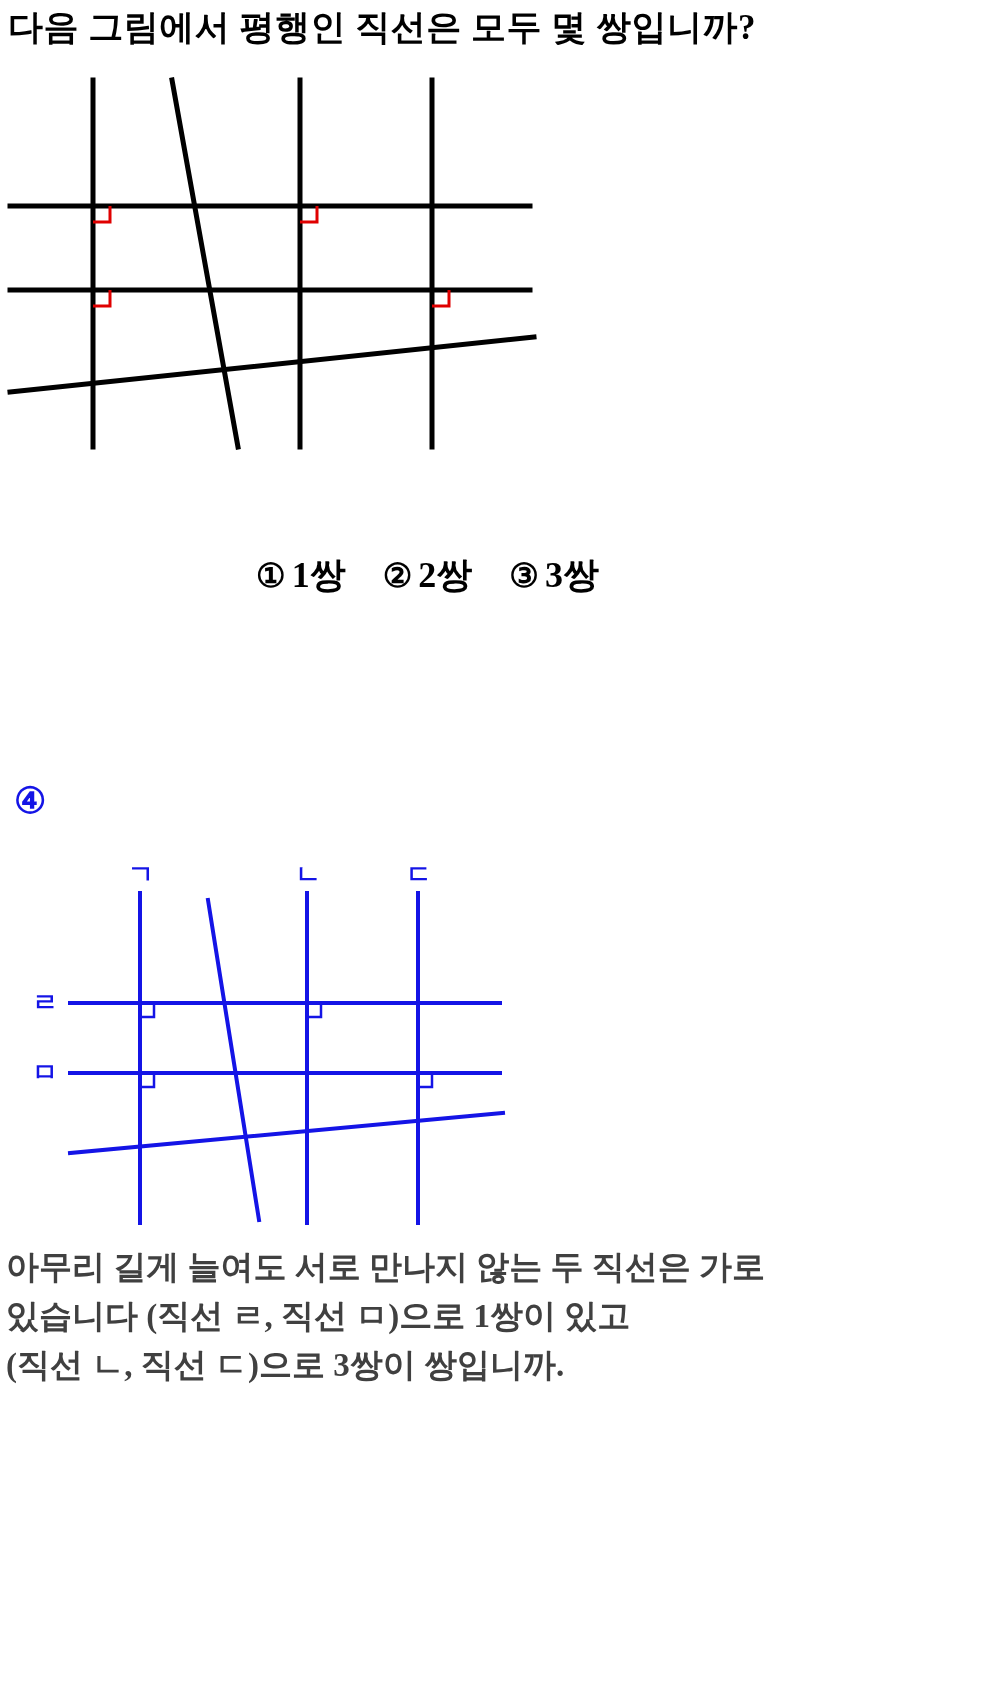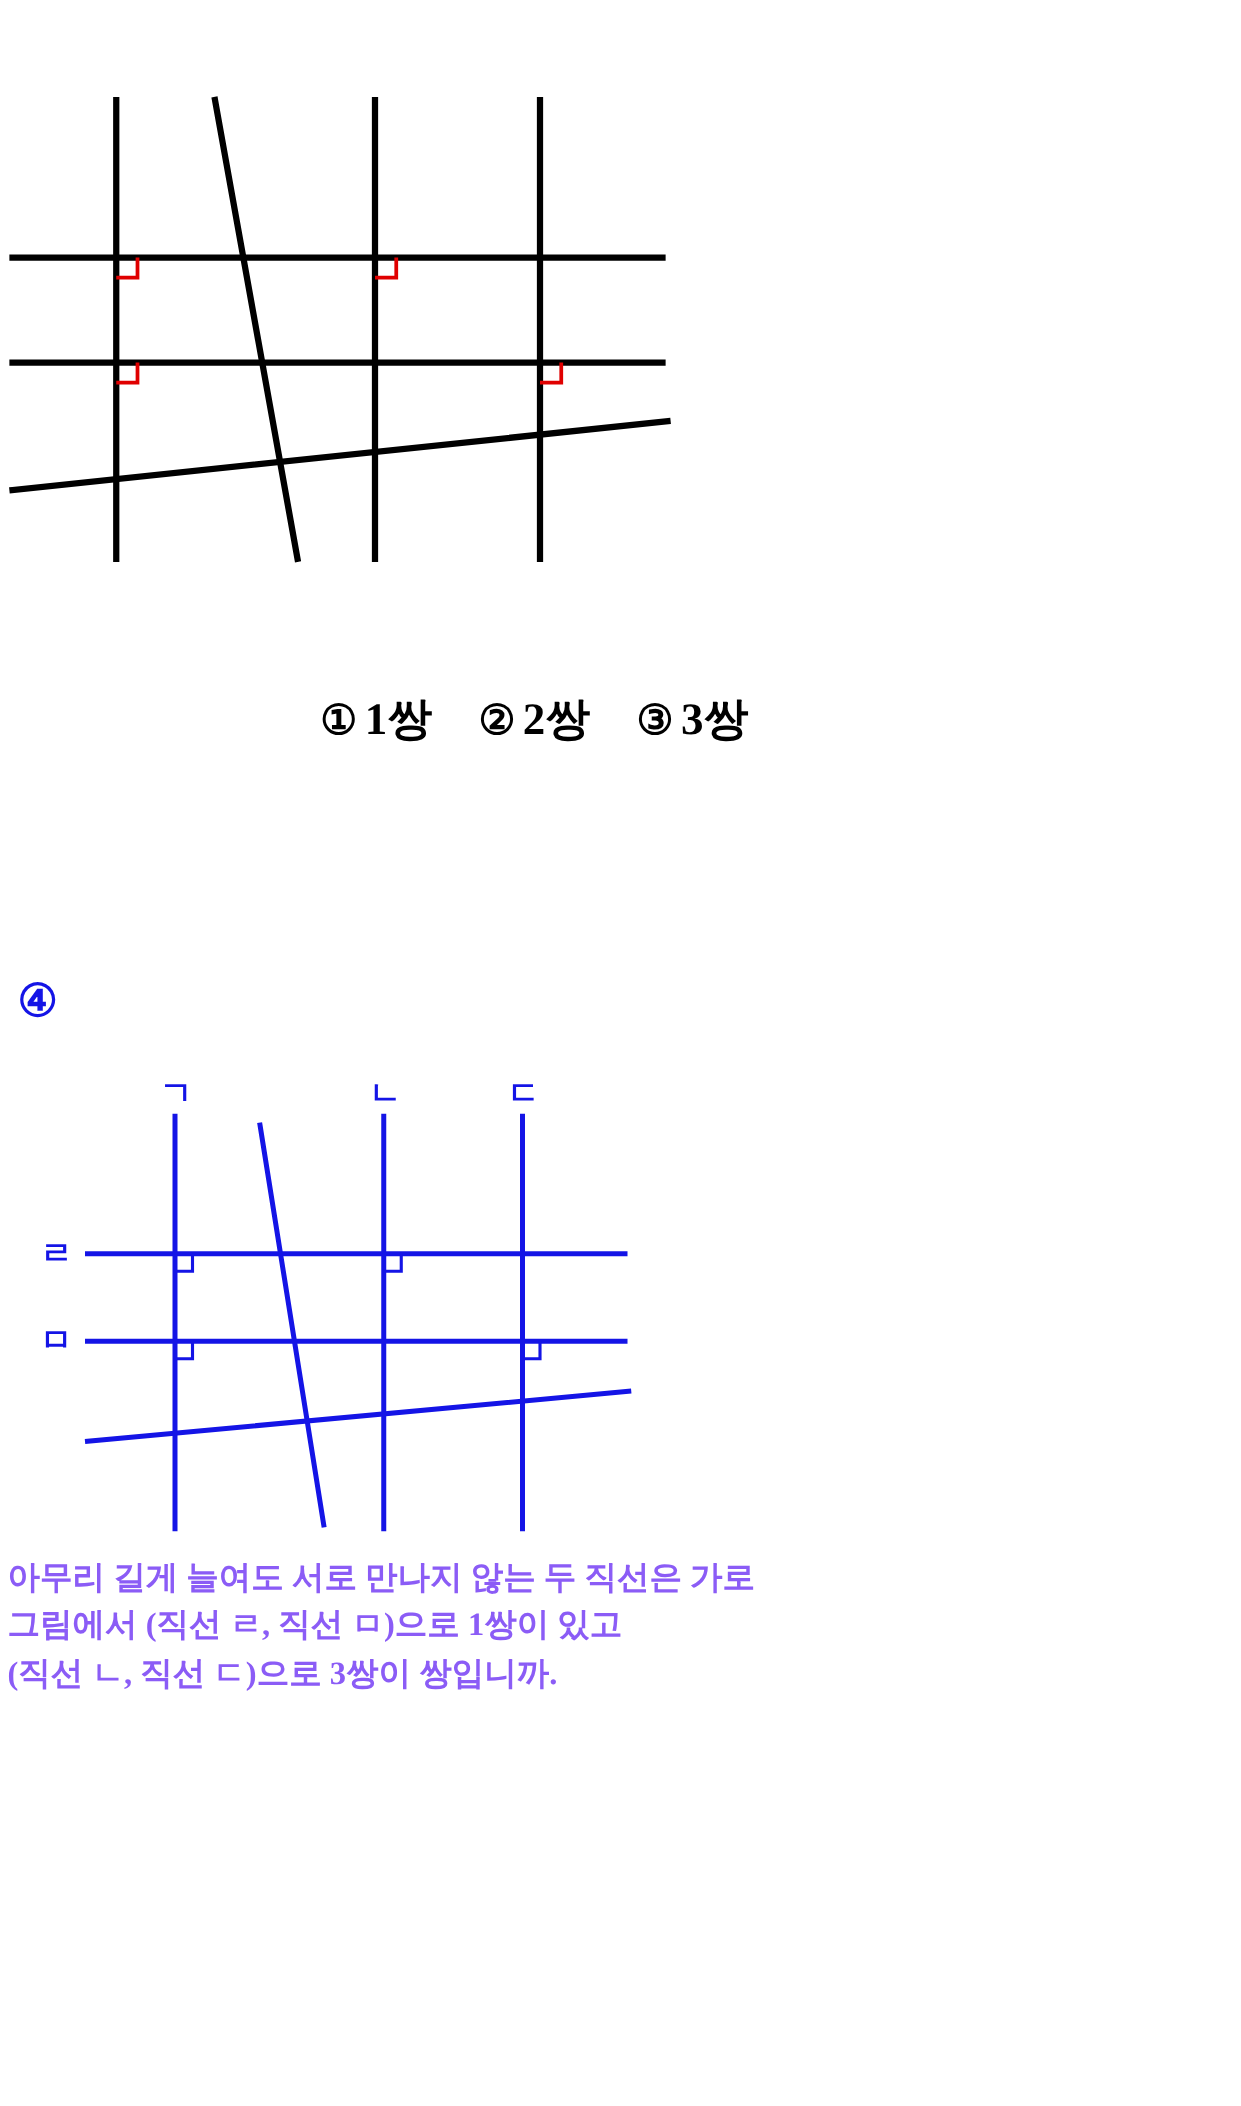--- a/index.html
+++ b/index.html
@@ -70,34 +70,35 @@
     left: 0px;
     top: 845px;
     width: 600px;
     height: 390px;
   }
   .explanation {
     position: absolute;
     left: 6px;
     top: 1243px;
     width: 987px;
-    color: #8b5cf6;
-    font-size: 26px;
+    color: #404040;
+    font-size: 33px;
     font-weight: bold;
     line-height: 1.48;
   }
   .explanation .line {
     white-space: nowrap;
   }
 </style>
 </head>
 <body>
 
 <div class="page">
 
+  <div class="question-text">다음 그림에서 평행인 직선은 모두 몇 쌍입니까?</div>
 
   <div class="figure-top">
     <svg width="600" height="400" viewBox="0 0 600 400" xmlns="http://www.w3.org/2000/svg">
       <g stroke="#000000" stroke-width="5" fill="none" stroke-linecap="square">
 
         <line x1="93" y1="18" x2="93" y2="385"></line>
 
         <line x1="300" y1="18" x2="300" y2="385"></line>
 
         <line x1="432" y1="18" x2="432" y2="385"></line>
@@ -149,17 +150,17 @@
     </svg>
     <div style="position:absolute;left:128px;top:12px;font-size:26px;color:#1414e6;font-weight:bold;">ㄱ</div>
     <div style="position:absolute;left:295px;top:12px;font-size:26px;color:#1414e6;font-weight:bold;">ㄴ</div>
     <div style="position:absolute;left:406px;top:12px;font-size:26px;color:#1414e6;font-weight:bold;">ㄷ</div>
     <div style="position:absolute;left:32px;top:140px;font-size:26px;color:#1414e6;font-weight:bold;">ㄹ</div>
     <div style="position:absolute;left:32px;top:210px;font-size:26px;color:#1414e6;font-weight:bold;">ㅁ</div>
   </div>
 
   <div class="explanation">
     <div class="line">아무리 길게 늘여도 서로 만나지 않는 두 직선은 가로</div>
-    <div class="line">그림에서 (직선 ㄹ, 직선 ㅁ)으로 1쌍이 있고</div>
+    <div class="line">있습니다 (직선 ㄹ, 직선 ㅁ)으로 1쌍이 있고</div>
     <div class="line">(직선 ㄴ, 직선 ㄷ)으로 3쌍이 쌍입니까.</div>
   </div>
 
 </div>
 
 </body></html>

